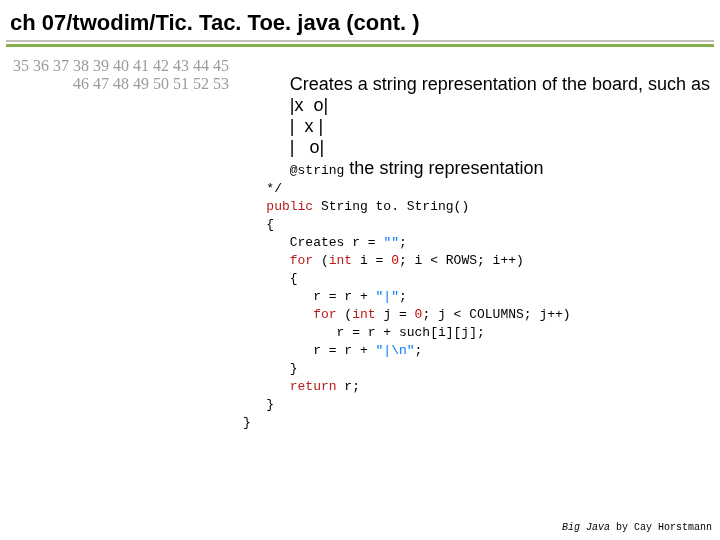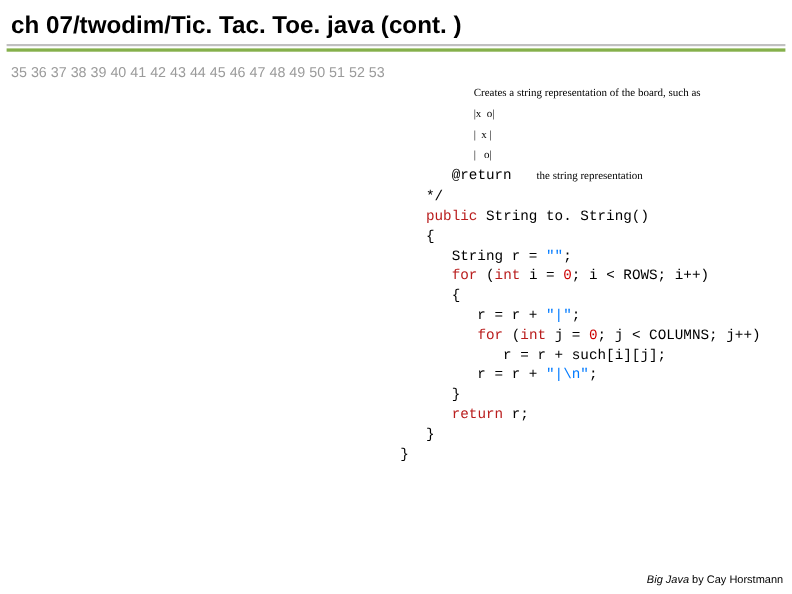--- a/index.html
+++ b/index.html
@@ -33,45 +33,45 @@
     height: 3px;
     background: #85b04b;
     margin: 0 6px 0 6px;
   }
   .code-area {
     padding: 10px 10px 0 10px;
     display: flex;
     align-items: flex-start;
   }
   .gutter {
-    font-family: Liberation Sans, sans-serif;
-    font-size: 13px;
+    font-family: Liberation Serif, serif;
+    font-size: 16px;
     line-height: 18px;
     color: #9b9b9b;
     text-align: right;
     padding-right: 14px;
     user-select: none;
   }
   .code {
     font-family: "Courier New", monospace;
     font-size: 13px;
     line-height: 18px;
     white-space: pre;
     color: #000;
   }
-  .serif { font-family: Liberation Serif, serif; font-size: 10px; margin-left: 20px; }
+  .serif { font-family: Liberation Sans, sans-serif; font-size: 18px; }
   .kw   { color: #b91c1c; }   
   .num  { color: #cc0000; }   
   .str  { color: #007aff; }   
   .footer {
     position: absolute;
     right: 8px;
     bottom: 6px;
     text-align: right;
-    font-family: Liberation Sans, sans-serif;
+    font-family: Liberation Mono, monospace;
     font-size: 10px;
     line-height: 13px;
     color: #000;
   }
   .footer .bigjava { font-style: italic; }
 </style>
 </head>
 <body>
 <div class="slide">
 
@@ -97,25 +97,25 @@
 49
 50
 51
 52
 53</div>
     <div class="code">
 <span>      <span class="serif">Creates a string representation of the board, such as</span></span>
 <span>      <span class="serif">|x  o|</span></span>
 <span>      <span class="serif">|  x |</span></span>
 <span>      <span class="serif">|   o|</span></span>
-<span>      <span>@return</span><span class="serif"> the string representation</span></span>
+<span>      <span>@string</span><span class="serif"> the string representation</span></span>
 <span>   */</span>
 <span><span>   </span><span class="kw">public</span><span> String to. String()</span></span>
 <span>   {</span>
-<span><span>      String r = </span><span class="str">""</span><span>;</span></span>
+<span><span>      Creates r = </span><span class="str">""</span><span>;</span></span>
 <span><span>      </span><span class="kw">for</span><span> (</span><span class="kw">int</span><span> i = </span><span class="num">0</span><span>; i &lt; ROWS; i++)</span></span>
 <span>      {</span>
 <span><span>         r = r + </span><span class="str">"|"</span><span>;</span></span>
 <span><span>         </span><span class="kw">for</span><span> (</span><span class="kw">int</span><span> j = </span><span class="num">0</span><span>; j &lt; COLUMNS; j++)</span></span>
 <span>            r = r + such[i][j];</span>
 <span><span>         r = r + </span><span class="str">"|\n"</span><span>;</span></span>
 <span>      }</span>
 <span><span>      </span><span class="kw">return</span><span> r;</span></span>
 <span>   }</span>
 <span>}</span></div>

